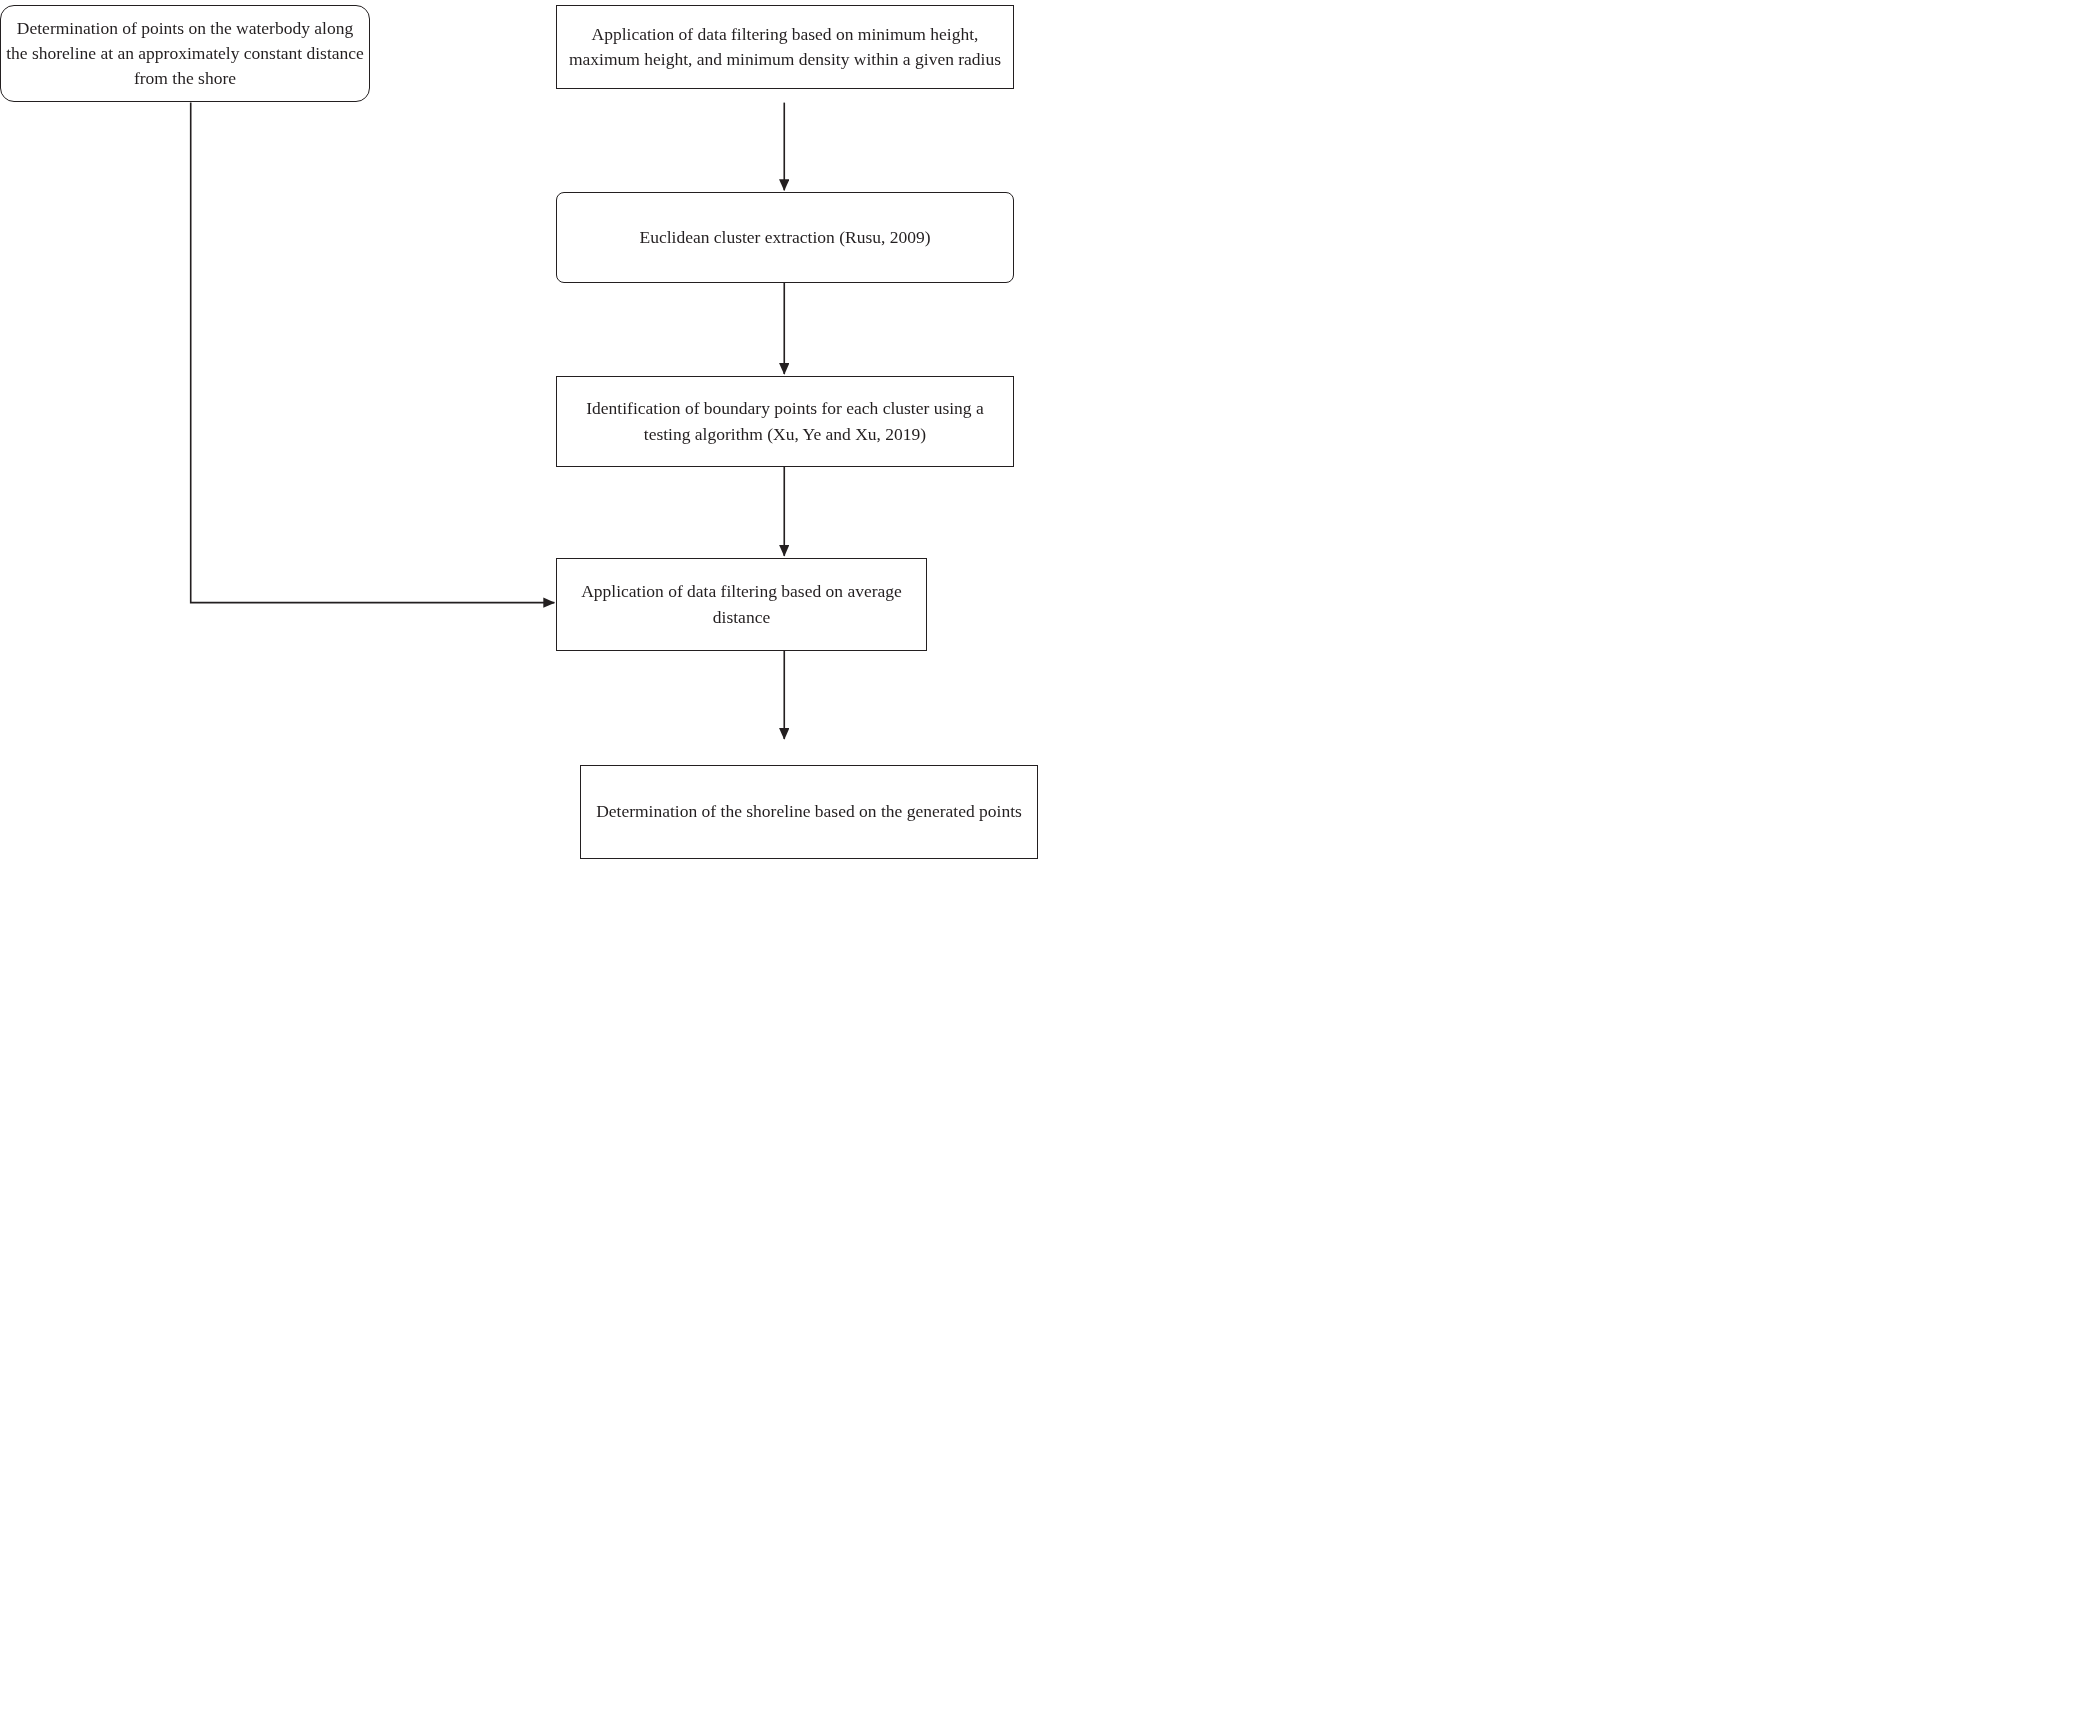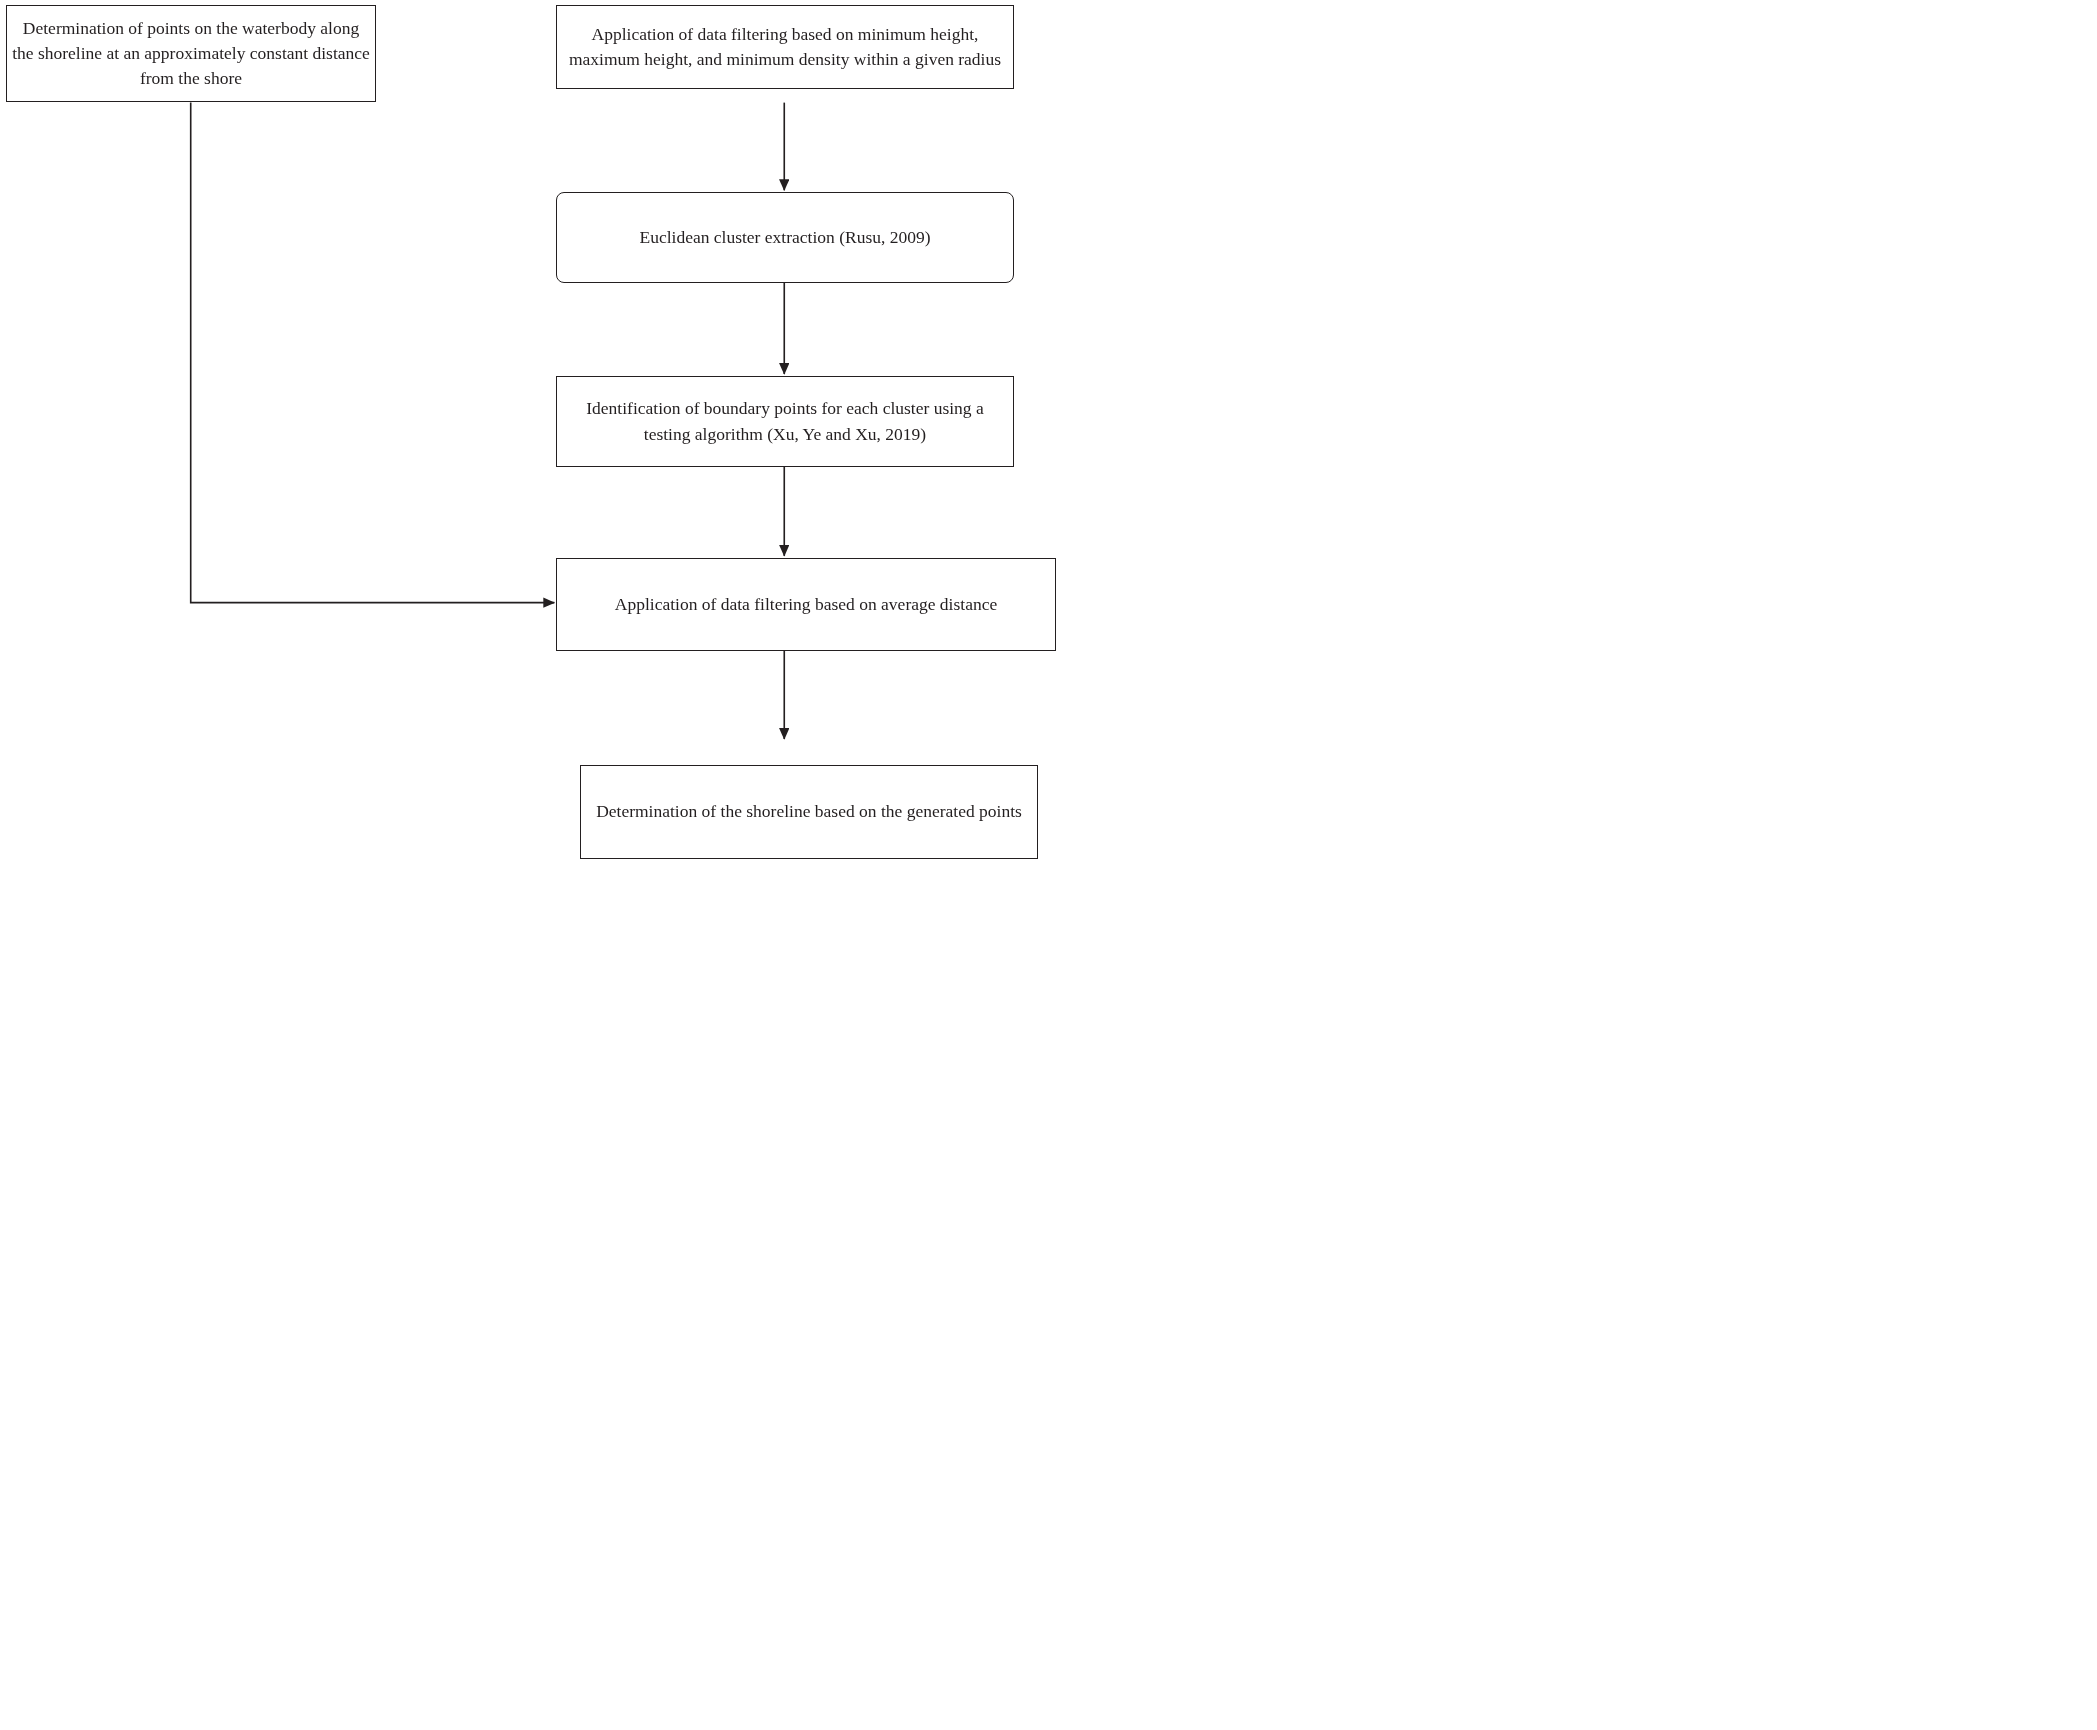--- a/index.html
+++ b/index.html
@@ -57,37 +57,37 @@
         <path d="M0,0 L18,8 L0,16 Z" fill="#231f20"></path>
       </marker>
     </defs>
     <line x1="1207" y1="158" x2="1207" y2="293" marker-end="url(#arrowhead)"></line>
     <line x1="1207" y1="435" x2="1207" y2="576" marker-end="url(#arrowhead)"></line>
     <line x1="1207" y1="718" x2="1207" y2="856" marker-end="url(#arrowhead)"></line>
     <line x1="1207" y1="1001" x2="1207" y2="1138" marker-end="url(#arrowhead)"></line>
     <polyline points="293,158 293,928 853,928" marker-end="url(#arrowhead)"></polyline>
   </svg>
 
-  <div class="flow-box left-box" style="left:6px; top:5.2px; width:370px; height:97px;">
+  <div class="flow-box left-box" style="left:0; top:5.2px; width:370px; height:97px;border-radius:14px;">
     <span>Determination of points on the waterbody along the shoreline at an approximately constant distance from the shore</span>
   </div>
 
   <div class="flow-box" style="left:556px; top:5.2px; width:458px; height:84px;">
     <span>Application of data filtering based on minimum height, maximum height, and minimum density within a given radius</span>
   </div>
 
   <div class="flow-box" style="left:556px; top:192px; width:458px; height:91px;border-radius:8px;">
     <span>Euclidean cluster extraction (Rusu, 2009)</span>
   </div>
 
   <div class="flow-box" style="left:556px; top:376px; width:458px; height:91px;text-align:center;">
     <span>Identification of boundary points for each cluster using a testing algorithm (Xu, Ye and Xu, 2019)</span>
   </div>
 
-  <div class="flow-box" style="left:556px; top:558px; width:500px; height:93px;">
+  <div class="flow-box" style="left:556px; top:558px; width:371px; height:93px;">
     <span>Application of data filtering based on average distance</span>
   </div>
 
   <div class="flow-box" style="left:580px; top:741px; width:458px; height:94px;margin-top:24px;">
     <span>Determination of the shoreline based on the generated points</span>
   </div>
 
 </div>
 
 

